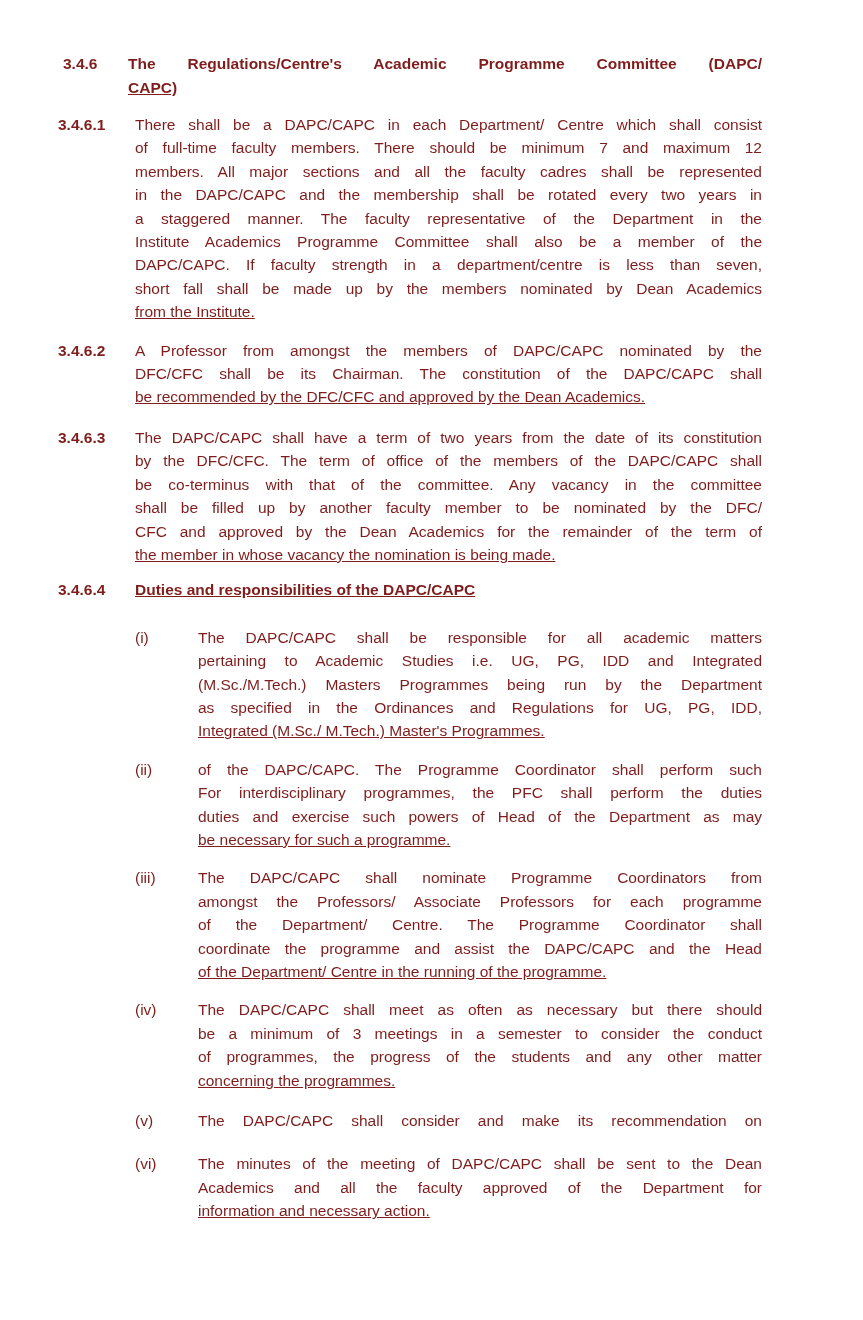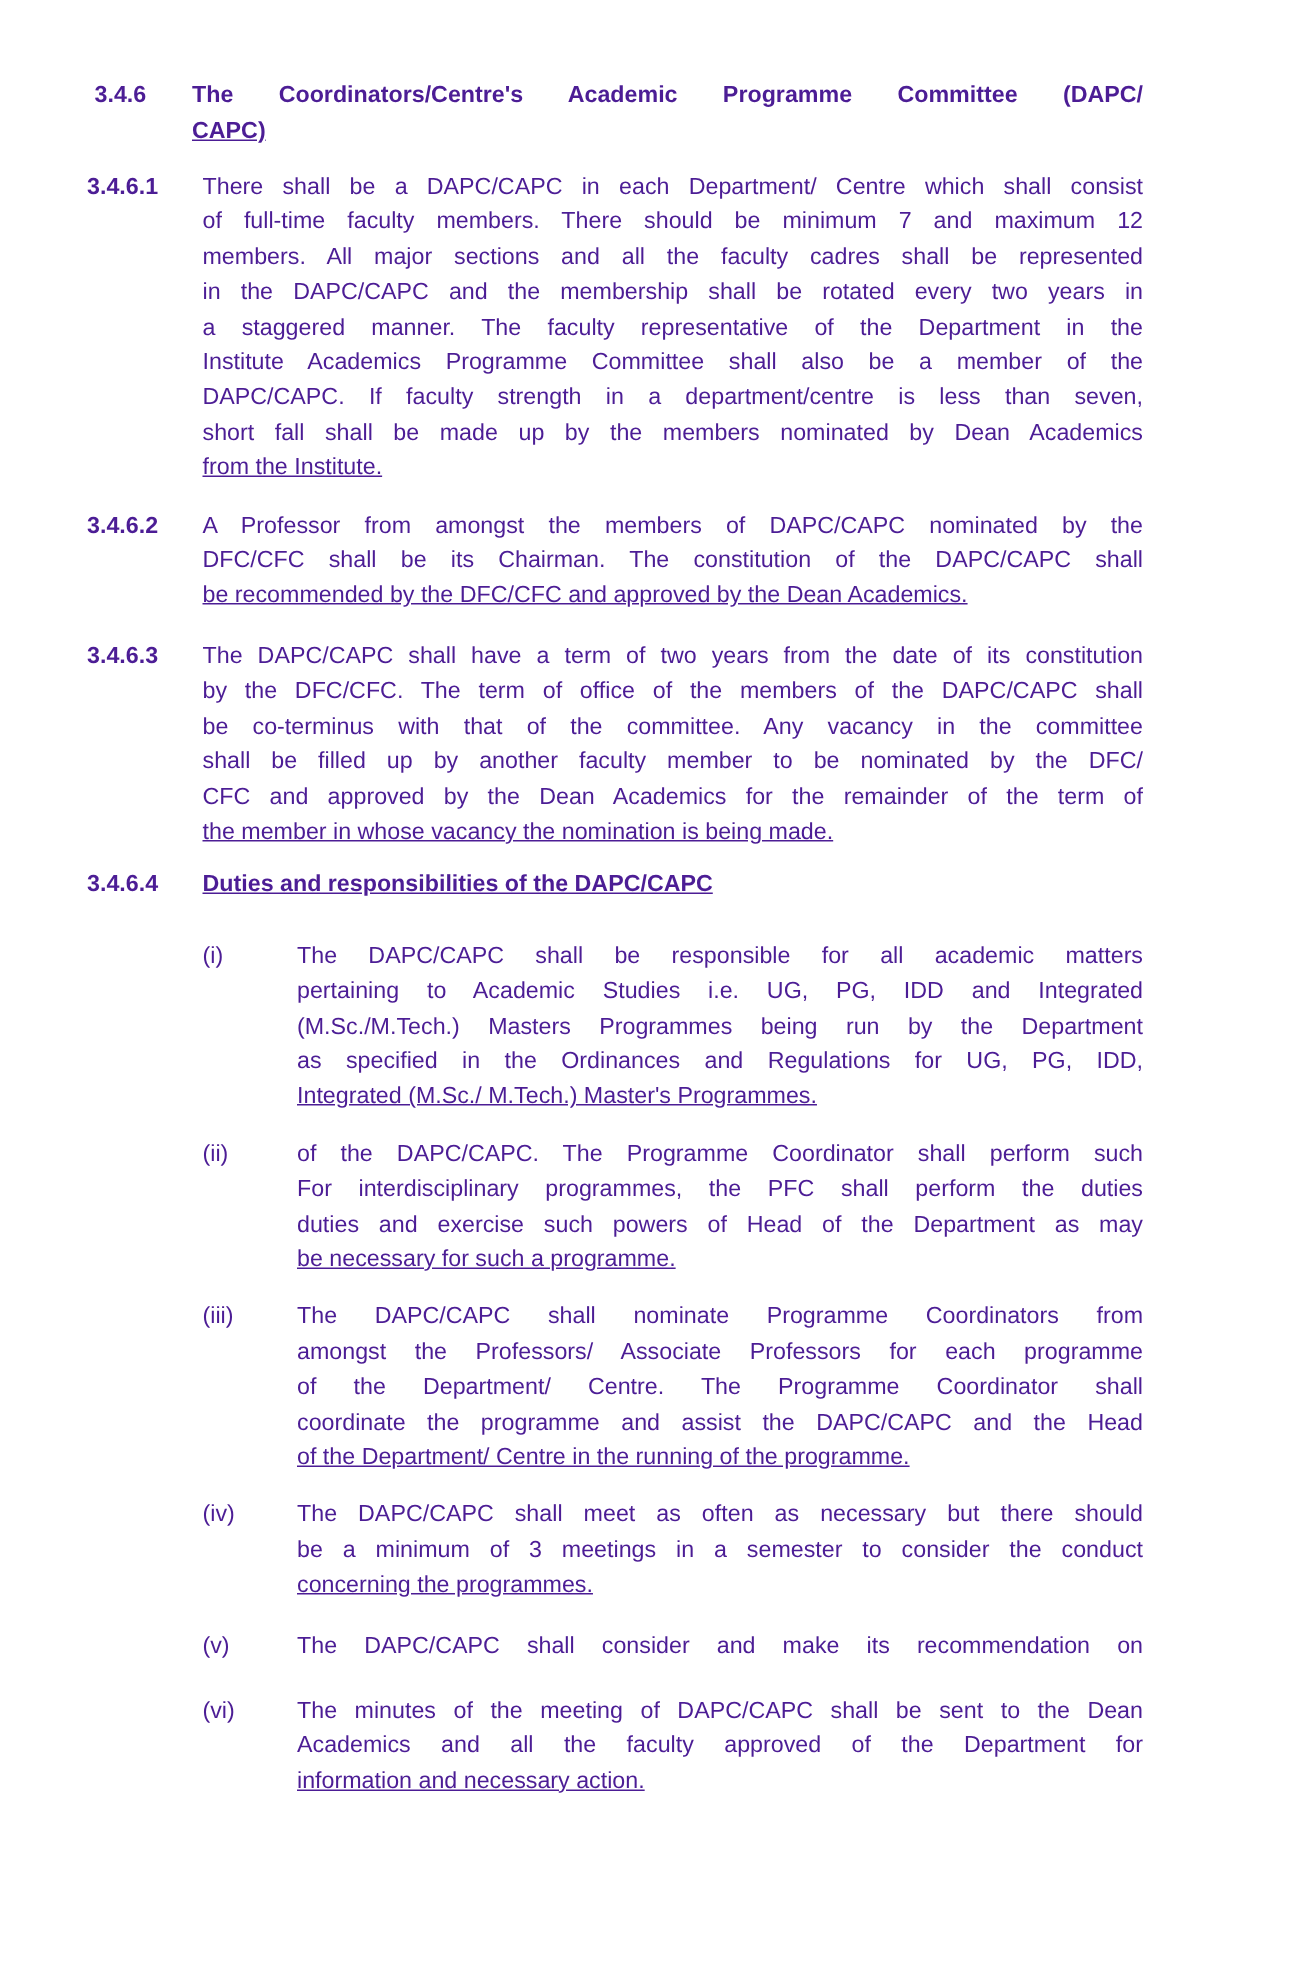--- a/index.html
+++ b/index.html
@@ -7,21 +7,21 @@
     padding: 0;
     background: #ffffff;
   }
   .page {
     position: relative;
     width: 863px;
     height: 1320px;
     background: #ffffff;
     font-family: "Liberation Sans", "DejaVu Sans", sans-serif;
     font-size: 15.5px;
-    color: #4c1d95;
+    color: #7f1d1d;
     box-sizing: border-box;
     padding-top: 52px;
     overflow: hidden;
   }
   .block {
     display: flex;
     align-items: flex-start;
     margin-bottom: 15px;
     line-height: 23.4px;
   }
@@ -62,21 +62,21 @@
   .item-iv { margin-bottom: 17px; }
 </style>
 </head>
 <body>
 
 <div class="page">
   <div id="doc">
       <div class="block heading">
         <span class="num">3.4.6</span>
         <div class="body">
-          <div class="line">The Coordinators/Centre's Academic Programme Committee (DAPC/</div>
+          <div class="line">The Regulations/Centre's Academic Programme Committee (DAPC/</div>
           <div class="line last">CAPC)</div>
         </div>
       </div>
       <div class="block para para-1">
         <span class="num">3.4.6.1</span>
         <div class="body">
           <div class="line">There shall be a DAPC/CAPC in each Department/ Centre which shall consist</div>
           <div class="line">of full-time faculty members. There should be minimum 7 and maximum 12</div>
           <div class="line">members. All major sections and all the faculty cadres shall be represented</div>
           <div class="line">in the DAPC/CAPC and the membership shall be rotated every two years in</div>
@@ -139,20 +139,21 @@
           <div class="line">of the Department/ Centre. The Programme Coordinator shall</div>
           <div class="line">coordinate the programme and assist the DAPC/CAPC and the Head</div>
           <div class="line last">of the Department/ Centre in the running of the programme.</div>
         </div>
       </div>
       <div class="block item item-iv">
         <span class="num">(iv)</span>
         <div class="body">
           <div class="line">The DAPC/CAPC shall meet as often as necessary but there should</div>
           <div class="line">be a minimum of 3 meetings in a semester to consider the conduct</div>
+          <div class="line">of programmes, the progress of the students and any other matter</div>
           <div class="line last">concerning the programmes.</div>
         </div>
       </div>
       <div class="block item item-v">
         <span class="num">(v)</span>
         <div class="body">
           <div class="line">The DAPC/CAPC shall consider and make its recommendation on</div>
         </div>
       </div>
       <div class="block item item-vi">

